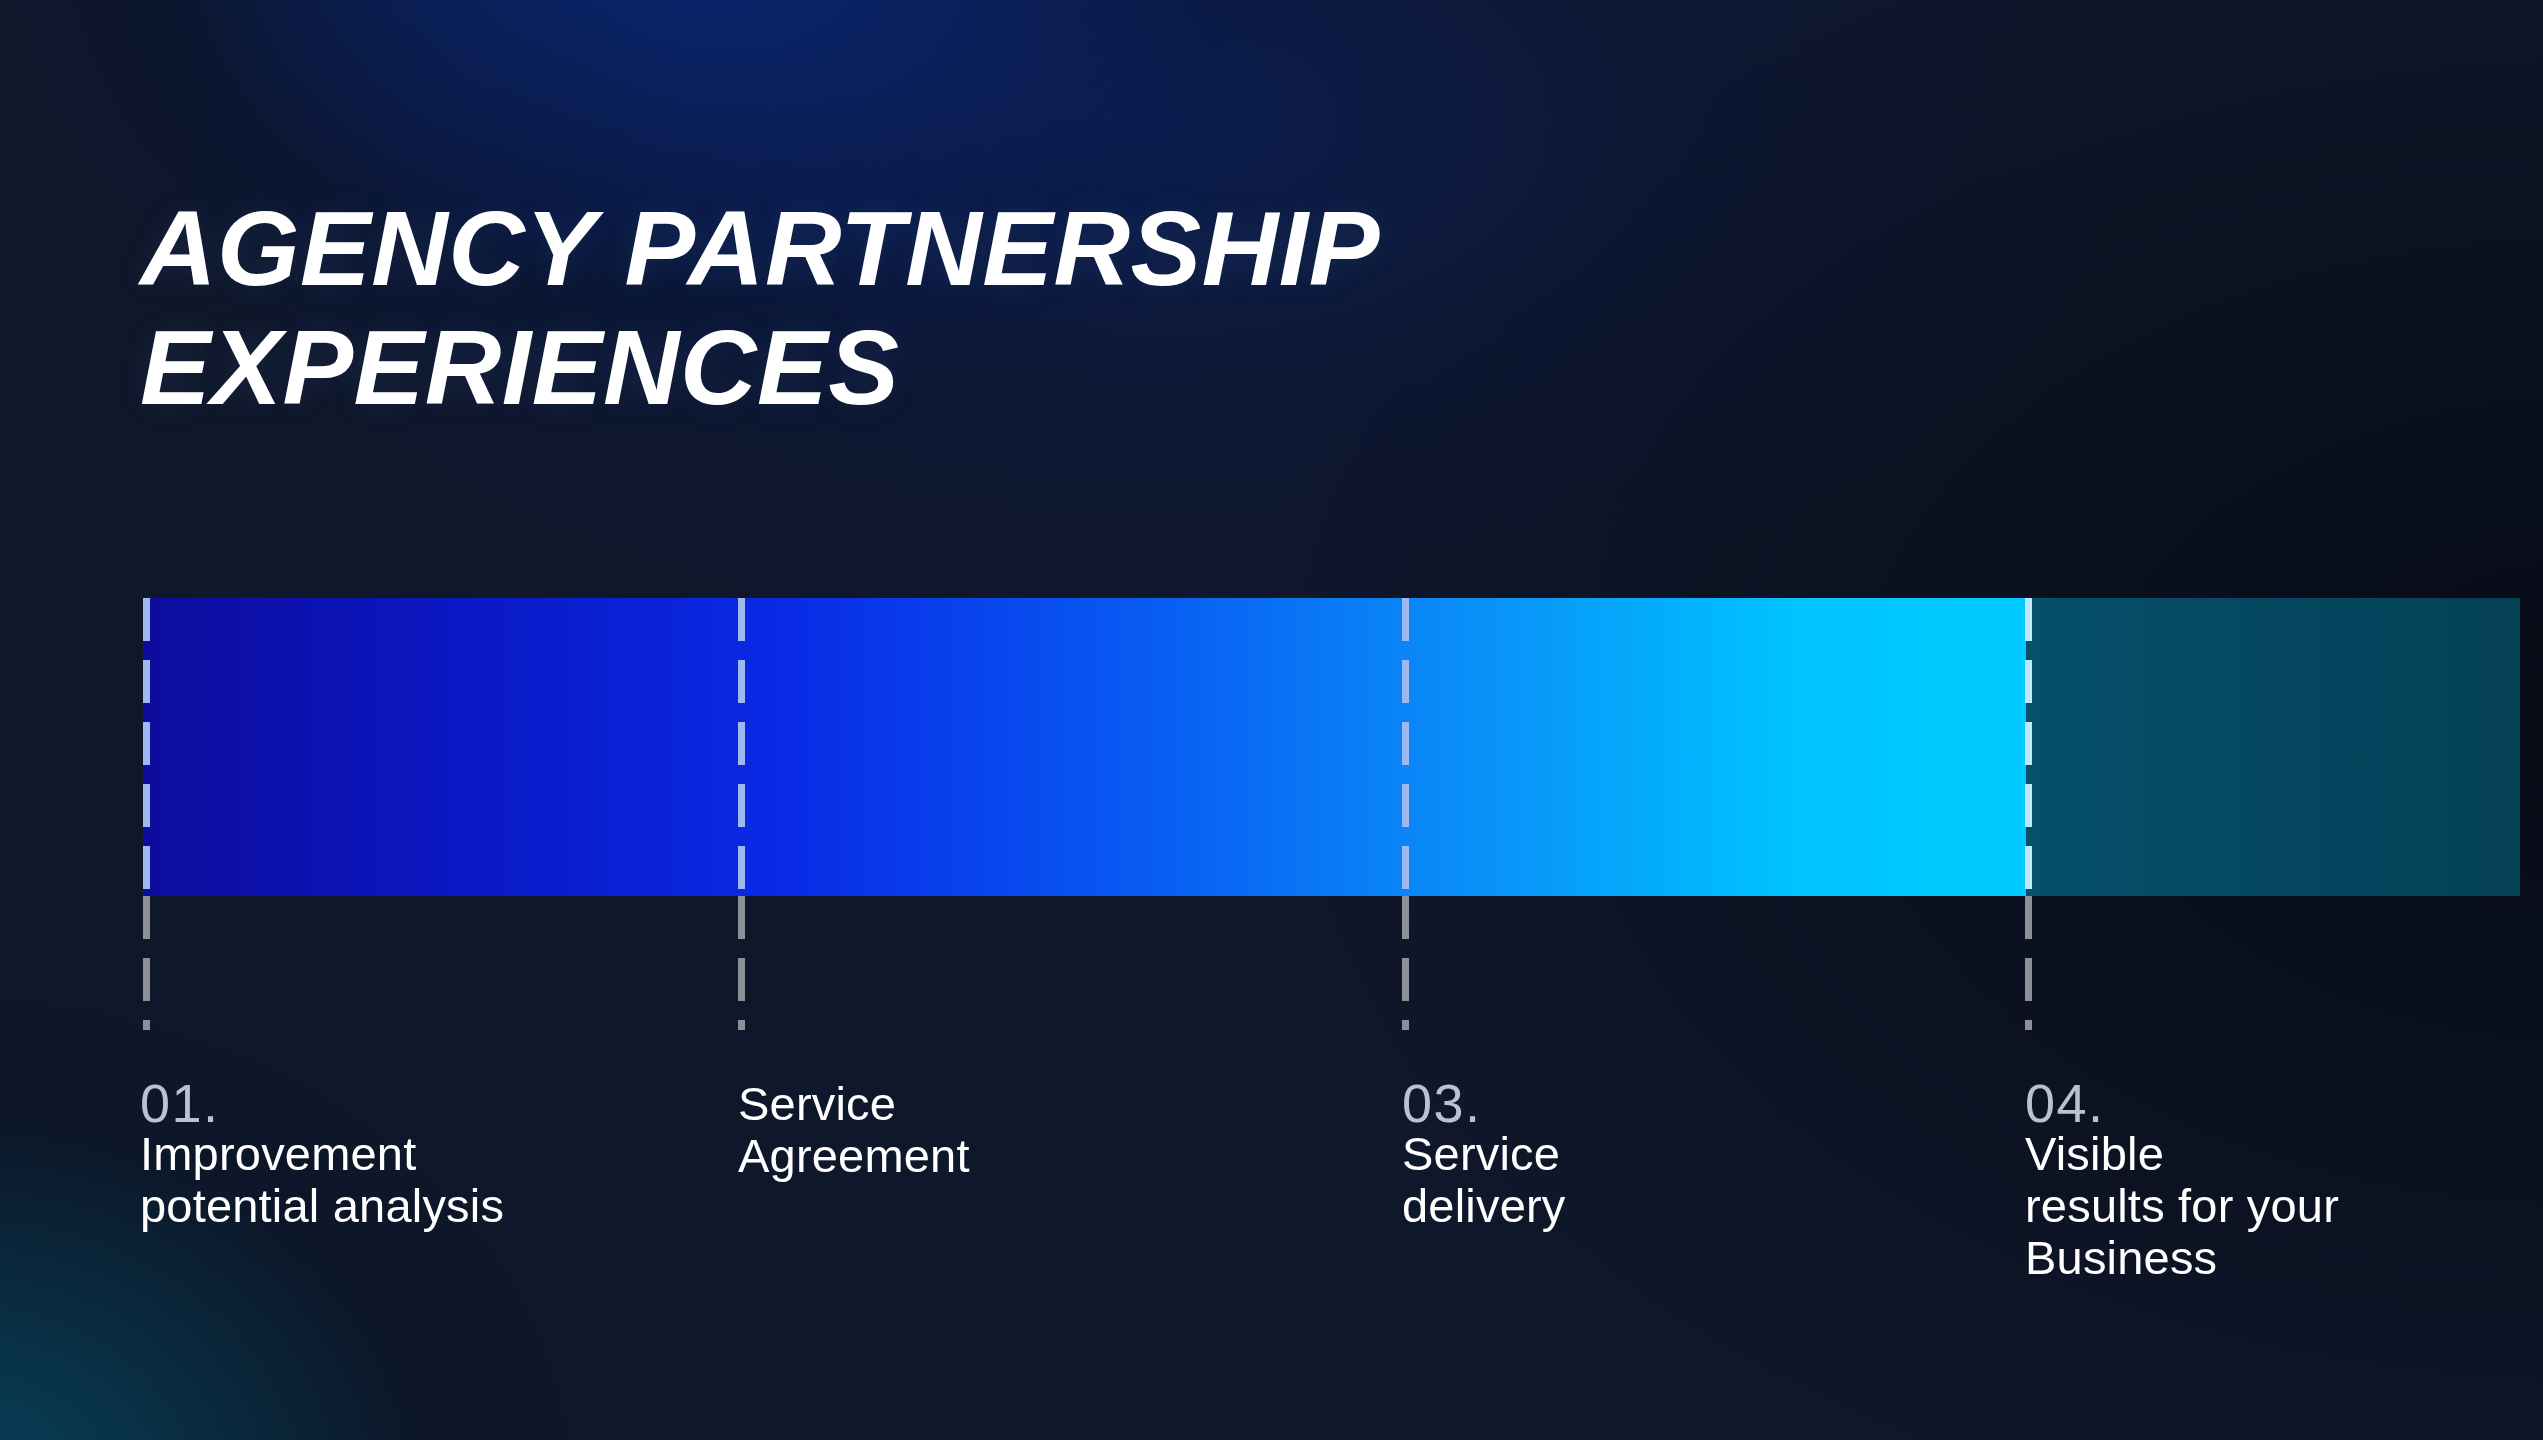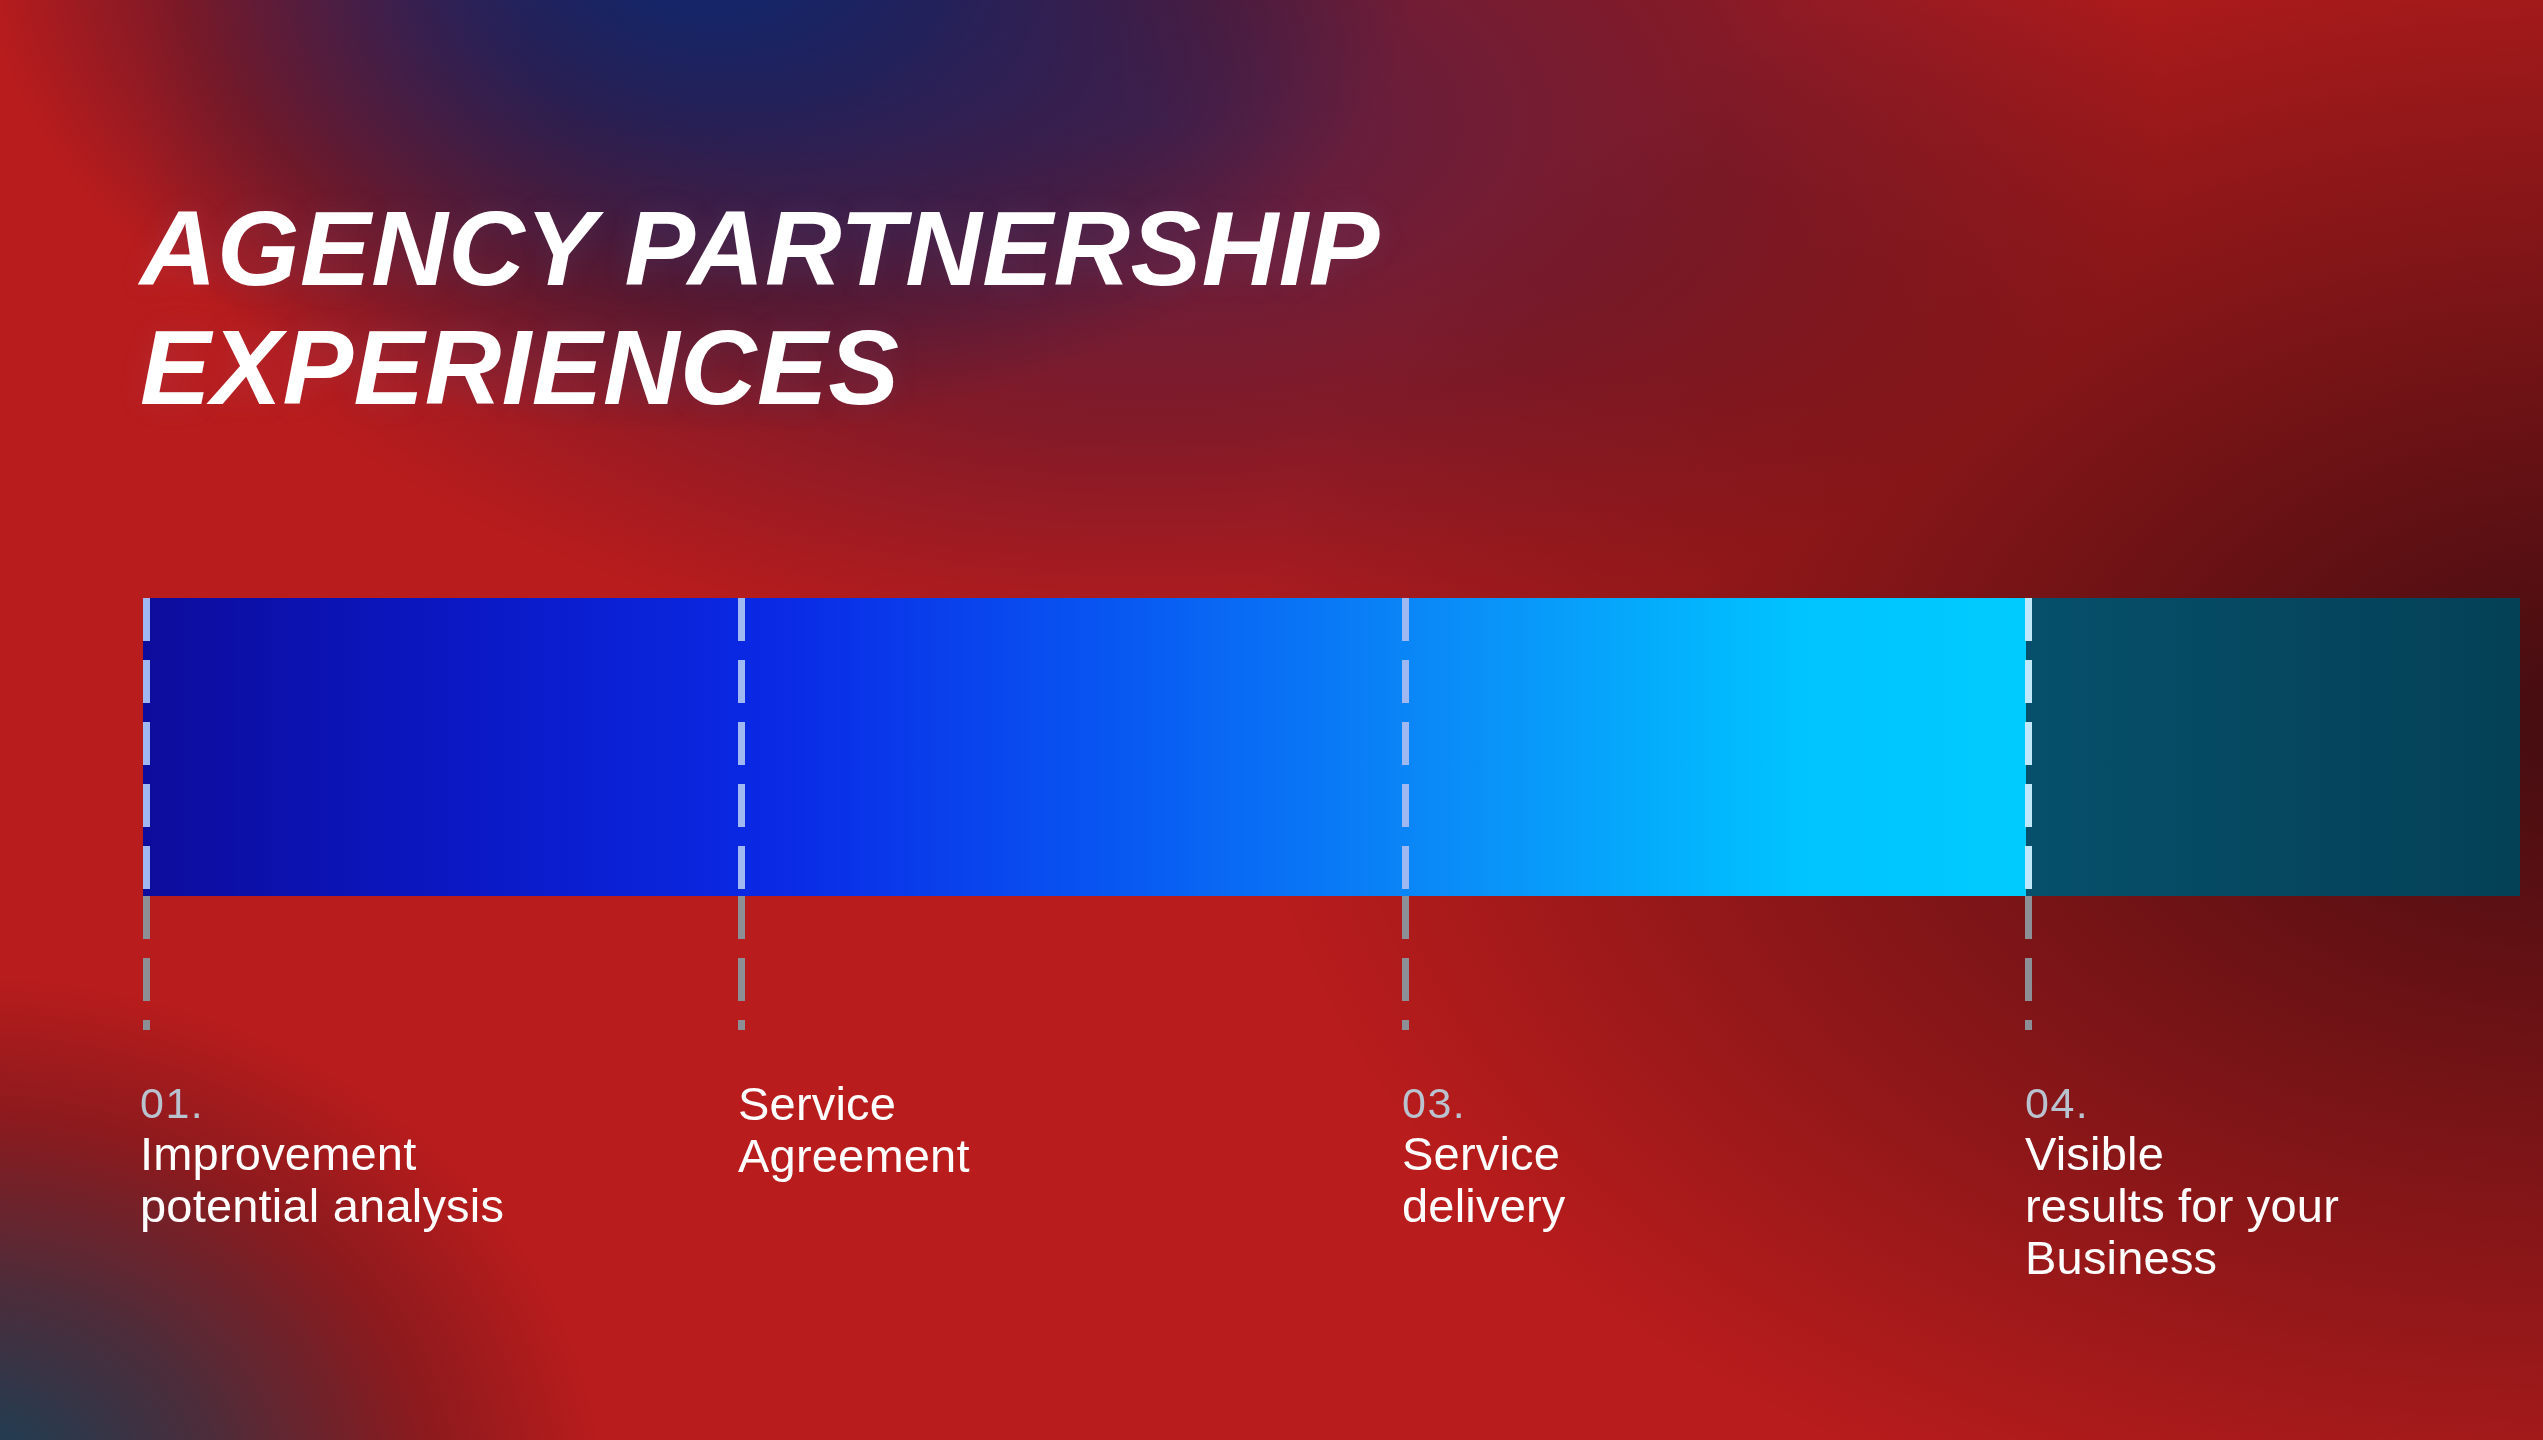--- a/index.html
+++ b/index.html
@@ -5,21 +5,21 @@
   html, body {
     margin: 0;
     padding: 0;
     background: #04070f;
   }
   .slide {
     position: relative;
     width: 2543px;
     height: 1440px;
     overflow: hidden;
-    background-color: #b91c1c;
+    background-color: #0f172a;
     font-family: "Liberation Sans", sans-serif;
   }
   
   .bg-layer {
     position: absolute;
     inset: 0;
     pointer-events: none;
   }
   .glow-blue {
     background:
@@ -130,21 +130,21 @@
     top: 1078px;
     width: 2543px;
     height: 300px;
   }
   .step {
     position: absolute;
     top: 0;
   }
   .step-num {
     color: #b9c2cf;
-    font-size: 43px;
+    font-size: 54px;
     line-height: 50px;
     font-weight: normal;
     letter-spacing: 1.5px;
   }
   .step-title {
     color: #ffffff;
     font-size: 47px;
     line-height: 52px;
     font-weight: normal;
     letter-spacing: 0.2px;

